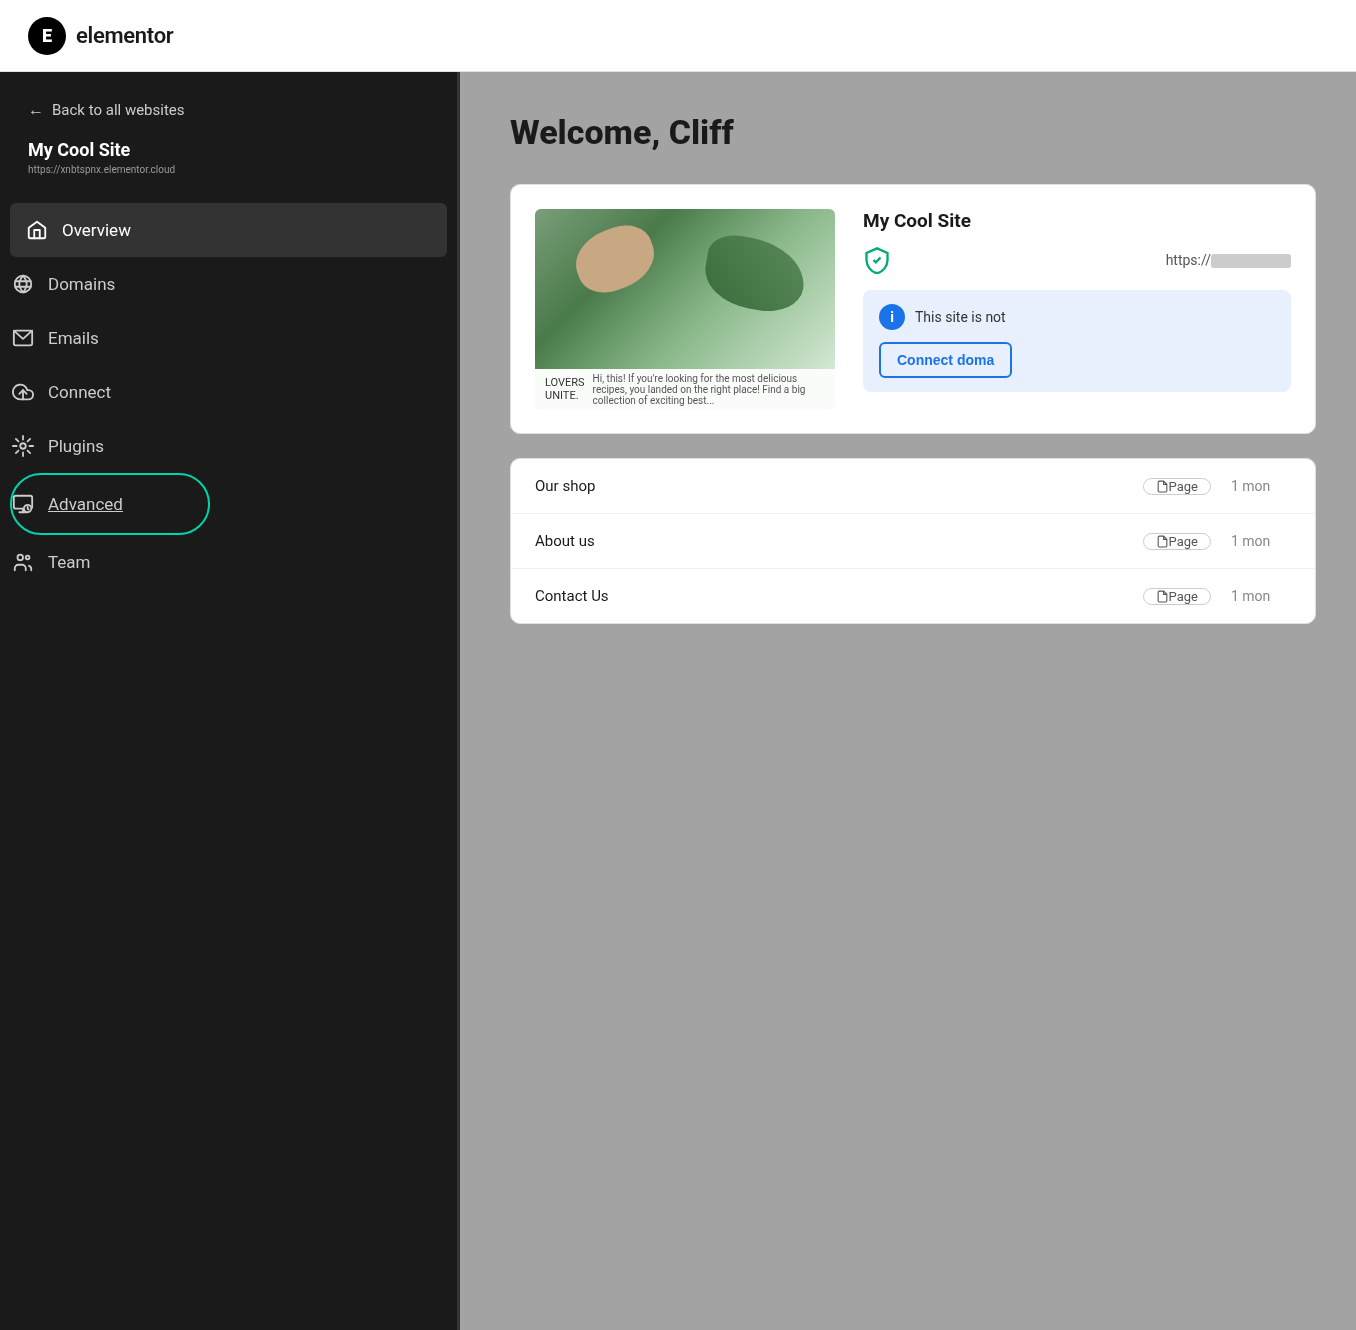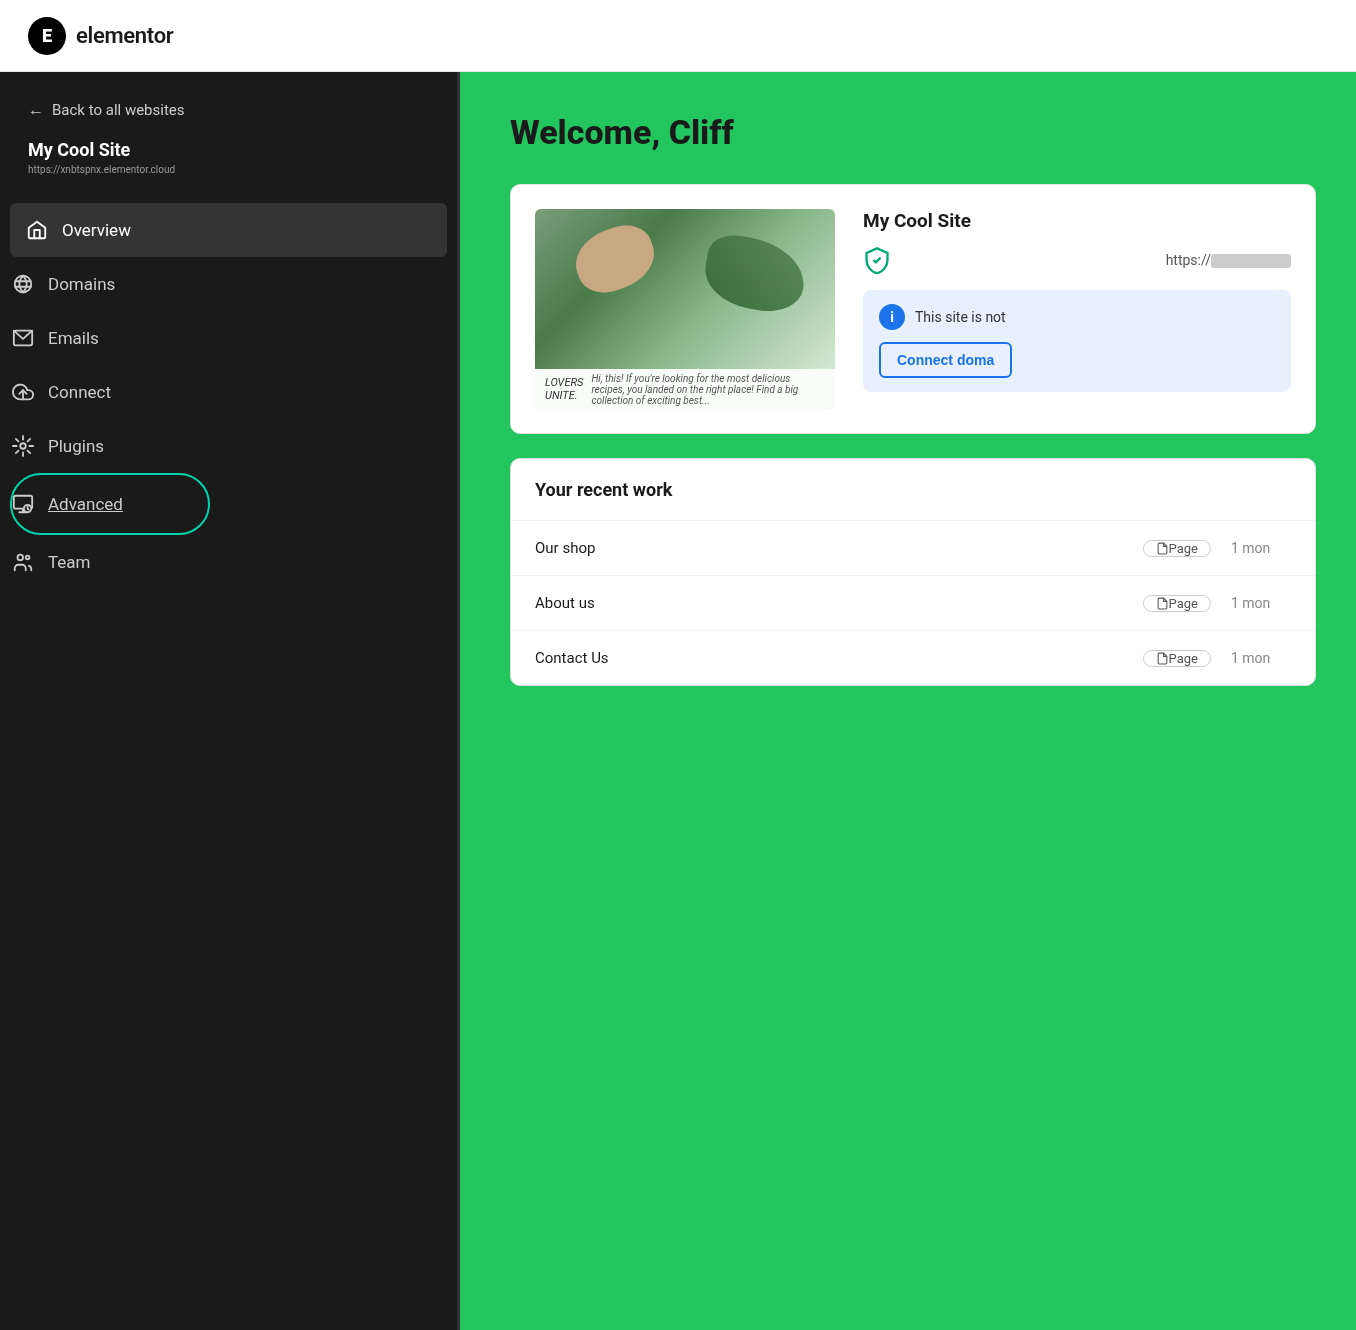--- a/index.html
+++ b/index.html
@@ -134,21 +134,21 @@
     
     .icon-svg {
       width: 22px;
       height: 22px;
       flex-shrink: 0;
     }
 
     
     .main-content {
       flex: 1;
-      background: #22c55e;
+      background: #a3a3a3;
       padding: 40px 40px 40px 50px;
       overflow: hidden;
     }
 
     .welcome-title {
       font-size: 34px;
       font-weight: 800;
       color: #1a1a1a;
       margin-bottom: 32px;
     }
@@ -209,21 +209,20 @@
       bottom: 0;
       left: 0;
       right: 0;
       height: 40px;
       background: rgba(255,255,255,0.85);
       display: flex;
       align-items: center;
       padding: 0 10px;
       font-size: 11px;
       color: #333;
-      font-style: italic;
     }
 
     .site-details {
       flex: 1;
     }
     .site-card-name {
       font-size: 19px;
       font-weight: 700;
       color: #1a1a1a;
       margin-bottom: 14px;
@@ -467,21 +466,20 @@
             <span class="info-text">This site is not</span>
           </div>
           <button class="connect-btn">
             <span>Connect doma</span>
           </button>
         </div>
       </div>
     </div>
 
     <div class="recent-work-card">
-      <div class="recent-work-title">Your recent work</div>
 
       <div class="work-row">
         <span class="work-name">Our shop</span>
         <div class="page-badge">
           <svg width="13" height="13" viewBox="0 0 24 24" fill="none" stroke="#555" stroke-width="2">
             <path d="M14 2H6a2 2 0 0 0-2 2v16a2 2 0 0 0 2 2h12a2 2 0 0 0 2-2V8z"></path>
             <polyline points="14,2 14,8 20,8"></polyline>
           </svg>
           <span>Page</span>
         </div>

